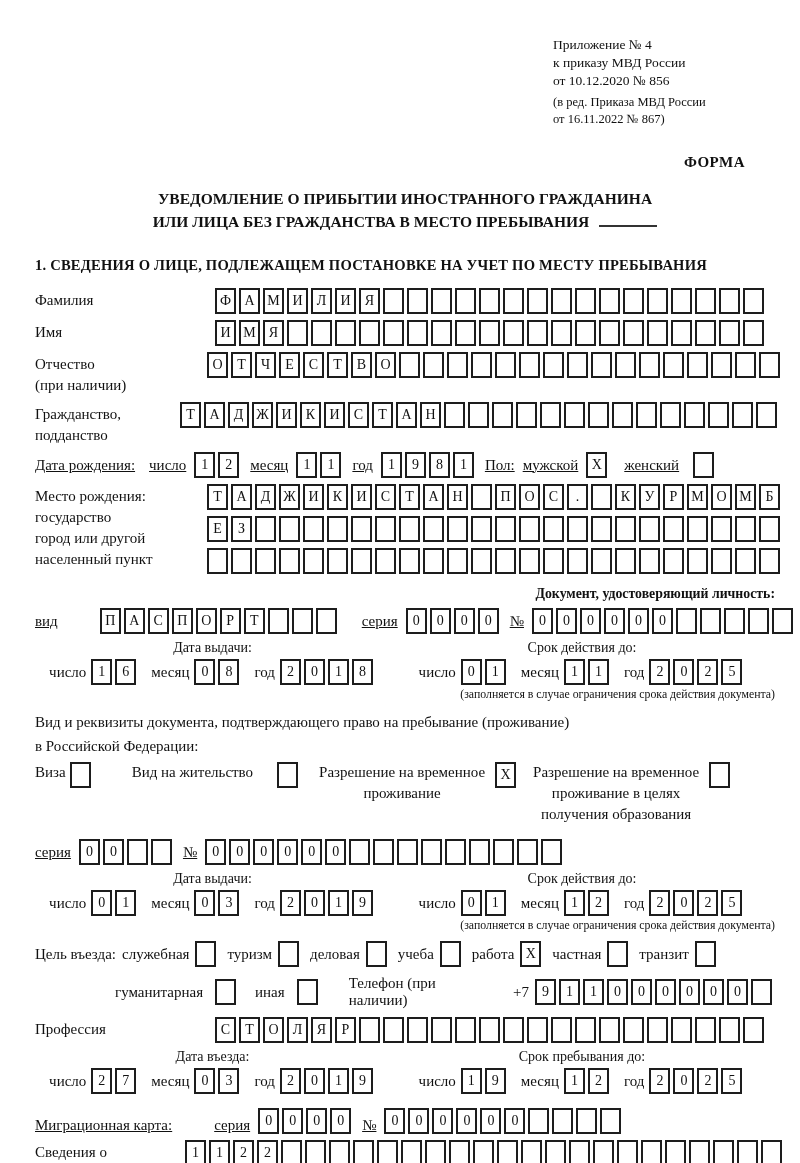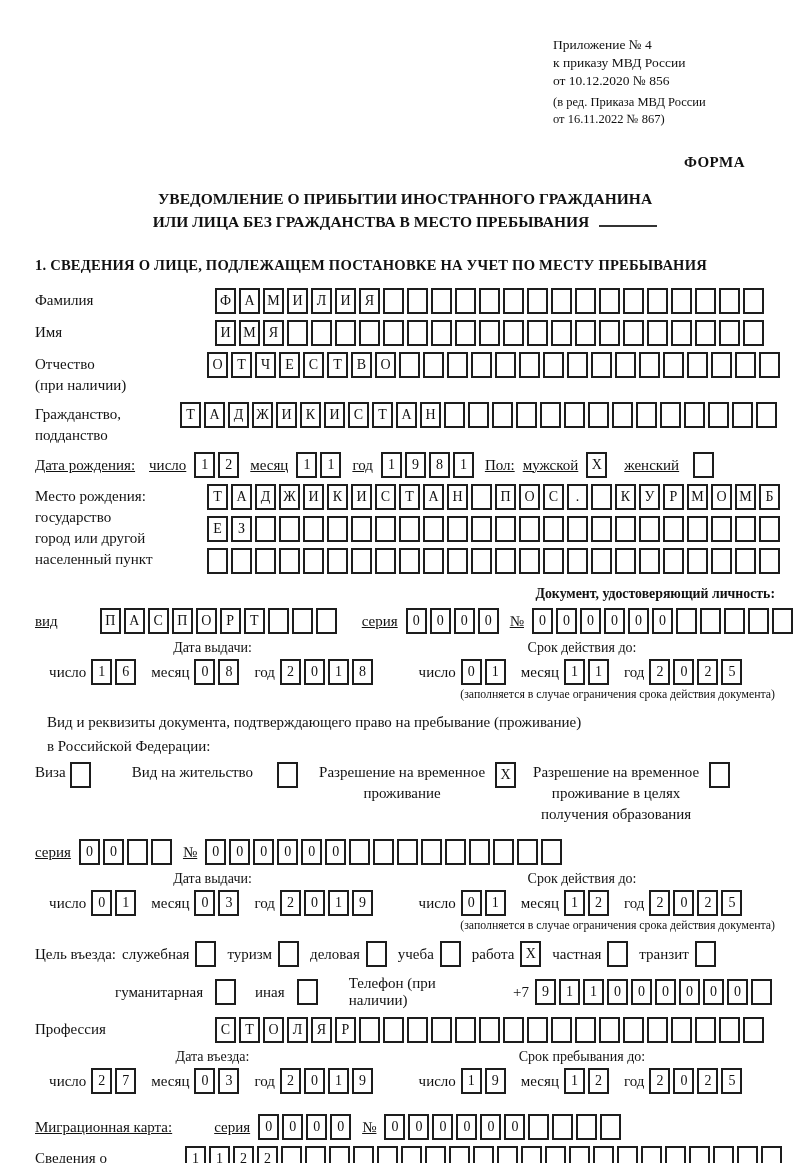--- a/index.html
+++ b/index.html
@@ -31,21 +31,21 @@
   .center-bold{text-align:right;font-weight:bold;font-size:13.8px;margin:4px 0 6px 0;}
 
   .dates-row{display:flex;margin-bottom:2px;}
   .date-col{display:flex;flex-direction:column;align-items:center;}
   .date-col .dhead{font-size:14px;margin-bottom:3px;}
   .dcl{width:355px;} .dcr{width:370px;margin-left:auto;margin-right:8px;}
   .dline{display:flex;align-items:center;}
   .dline .dl{margin:0 5px 0 0;} .dline .dgap{margin-left:12px;}
   .note{width:100%;text-align:right;font-size:11.8px;margin:1px 10px 8px 0;box-sizing:border-box;}
 
-  .para{line-height:24px;margin:2px 0 4px 12px;}
+  .para{line-height:24px;margin:2px 0 4px 0;}
   .opt-row{display:flex;align-items:flex-start;margin:4px 0 14px 0;}
   .opt{display:flex;align-items:flex-start;}
   .opt .olbl{line-height:21px;}
   .opt .cells{margin-left:8px;margin-top:0;}
   .opt-center{text-align:center;}
 
   .purpose-row{display:flex;align-items:center;margin-bottom:8px;}
   .purpose{display:flex;align-items:center;}
   .purpose .plbl{margin-right:6px;}
 </style>
@@ -300,21 +300,21 @@
         <span class="dl">число</span>
         <span class="cells"><span class="cell">1</span><span class="cell">9</span></span>
         <span class="dl dgap">месяц</span>
         <span class="cells"><span class="cell">1</span><span class="cell">2</span></span>
         <span class="dl dgap">год</span>
         <span class="cells"><span class="cell">2</span><span class="cell">0</span><span class="cell">2</span><span class="cell">5</span></span>
       </div>
     </div>
   </div>
 
-  <div class="inline-row" style="margin-top:20px;">
+  <div class="inline-row" style="margin-top:14px;align-items:flex-end;">
     <span>Миграционная карта:</span>
     <span style="margin-left:42px;">серия</span>
     <span class="cells gap-s"><span class="cell">0</span><span class="cell">0</span><span class="cell">0</span><span class="cell">0</span></span>
     <span class="gap-s">№</span>
     <span class="cells gap-s"><span class="cell">0</span><span class="cell">0</span><span class="cell">0</span><span class="cell">0</span><span class="cell">0</span><span class="cell">0</span><span class="cell"></span><span class="cell"></span><span class="cell"></span><span class="cell"></span></span>
   </div>
 
   <div class="row" style="margin-top:4px;">
     <div class="lblcol w4">
       <div>Сведения о</div>

